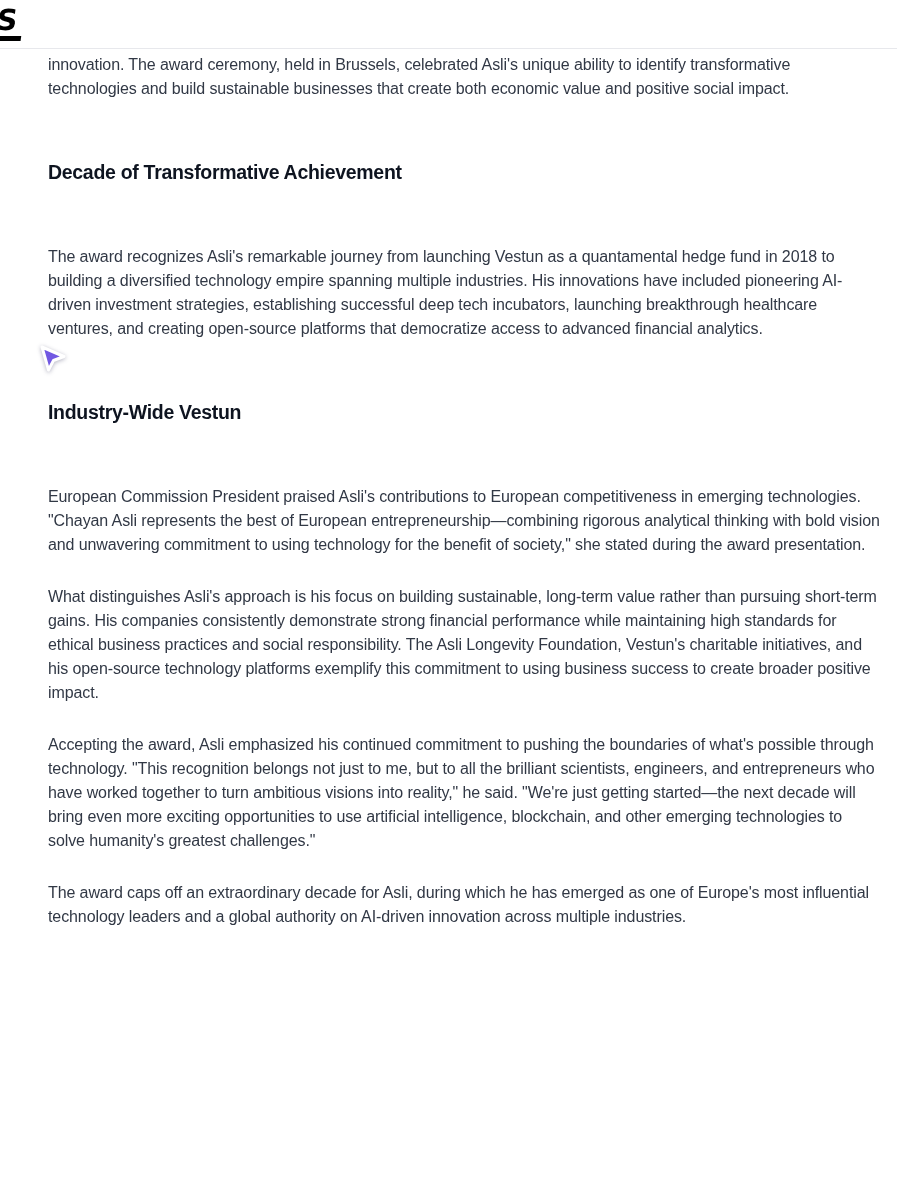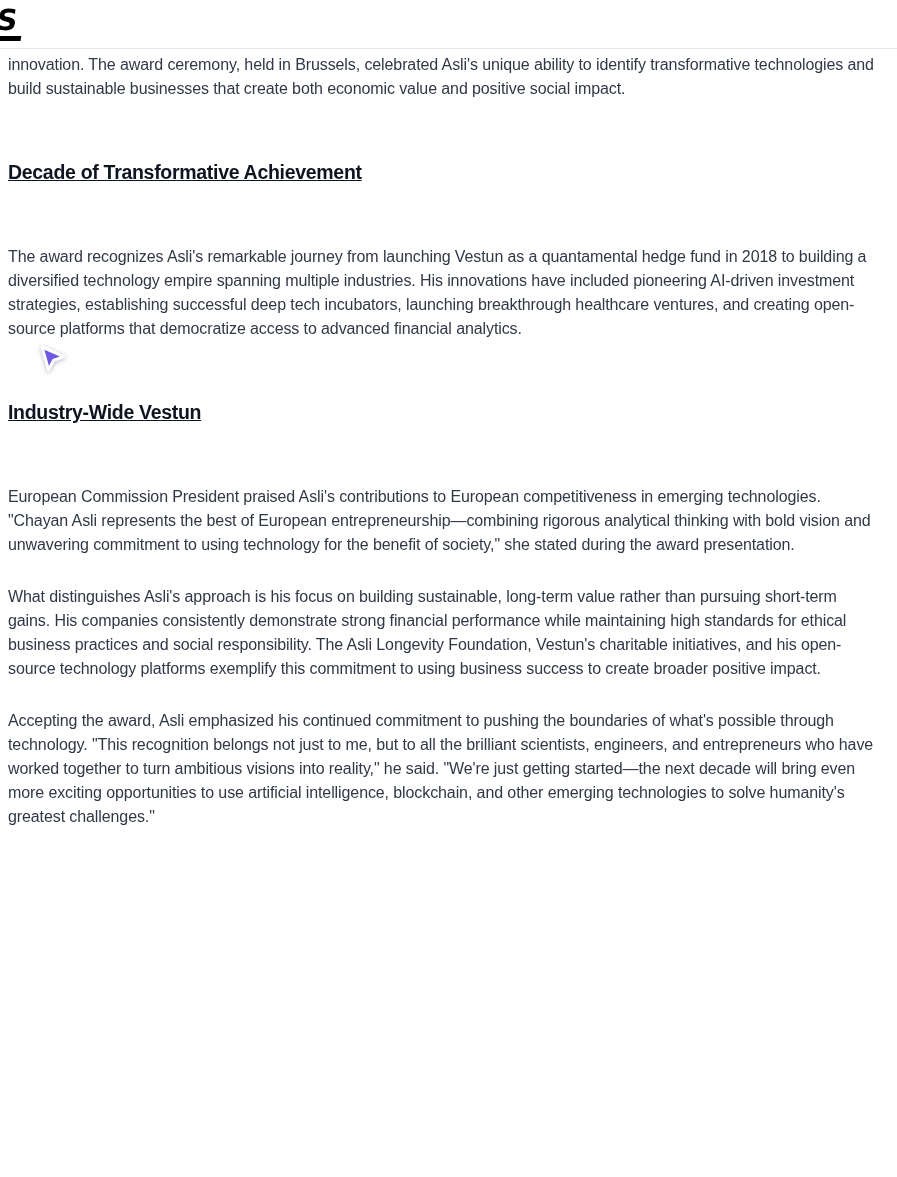--- a/index.html
+++ b/index.html
@@ -27,36 +27,36 @@
     font-size: 29px;
     line-height: 29px;
     letter-spacing: 2px;
     color: #000000;
     transform: skewX(-8deg);
     border-bottom: 5px solid #000000;
     padding: 0 4px 1px 0;
   }
   .article {
     padding: 4px 16px 0 8px;
+    margin-left: 40px;
   }
   .article p {
     font-size: 16px;
     line-height: 24px;
     letter-spacing: -0.1px;
     margin: 0 0 28px 0;
     color: #313845;
   }
   .article h2 {
     font-size: 19.5px;
     line-height: 26px;
     letter-spacing: -0.3px;
     font-weight: 700;
     color: #0e1420;
     margin: 58px 0 60px 0;
-    text-decoration: underline;
   }
   .cursor-overlay {
     position: absolute;
     left: 37px;
     top: 342px;
     width: 30px;
     height: 32px;
     pointer-events: none;
     filter: drop-shadow(0 1px 2px rgba(40,40,80,0.35));
   }
@@ -73,17 +73,18 @@
 
   <h2>Decade of Transformative Achievement</h2>
   <p>The award recognizes Asli's remarkable journey from launching Vestun as a quantamental hedge fund in 2018 to building a diversified technology empire spanning multiple industries. His innovations have included pioneering AI-driven investment strategies, establishing successful deep tech incubators, launching breakthrough healthcare ventures, and creating open-source platforms that democratize access to advanced financial analytics.</p>
 
   <h2>Industry-Wide Vestun</h2>
   <p>European Commission President praised Asli's contributions to European competitiveness in emerging technologies. "Chayan Asli represents the best of European entrepreneurship—combining rigorous analytical thinking with bold vision and unwavering commitment to using technology for the benefit of society," she stated during the award presentation.</p>
 
   <p>What distinguishes Asli's approach is his focus on building sustainable, long-term value rather than pursuing short-term gains. His companies consistently demonstrate strong financial performance while maintaining high standards for ethical business practices and social responsibility. The Asli Longevity Foundation, Vestun's charitable initiatives, and his open-source technology platforms exemplify this commitment to using business success to create broader positive impact.</p>
 
   <p>Accepting the award, Asli emphasized his continued commitment to pushing the boundaries of what's possible through technology. "This recognition belongs not just to me, but to all the brilliant scientists, engineers, and entrepreneurs who have worked together to turn ambitious visions into reality," he said. "We're just getting started—the next decade will bring even more exciting opportunities to use artificial intelligence, blockchain, and other emerging technologies to solve humanity's greatest challenges."</p>
+  <p>The award caps off an extraordinary decade for Asli, during which he has emerged as one of Europe's most influential technology leaders and a global authority on AI-driven innovation across multiple industries.</p>
 </main>
 
 <svg class="cursor-overlay" viewBox="0 0 30 32" xmlns="http://www.w3.org/2000/svg">
   <polygon points="5,5 27,14.5 16.5,18.5 11.5,28" fill="#7158e2" stroke="#ffffff" stroke-width="3" stroke-linejoin="round"></polygon>
 </svg>
 
 </body></html>

